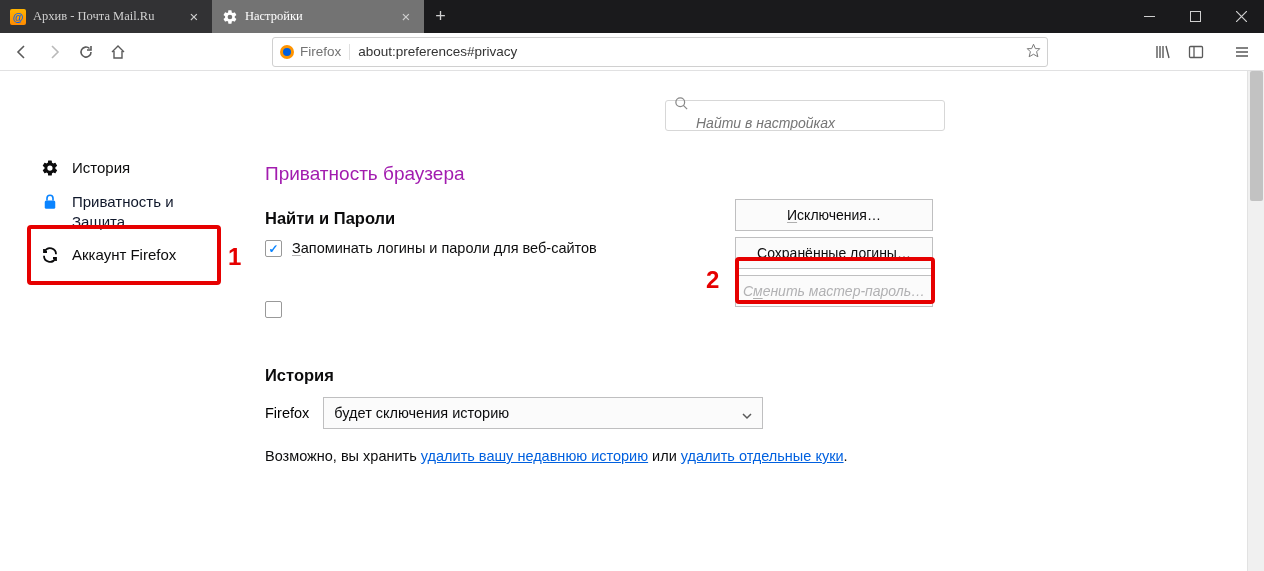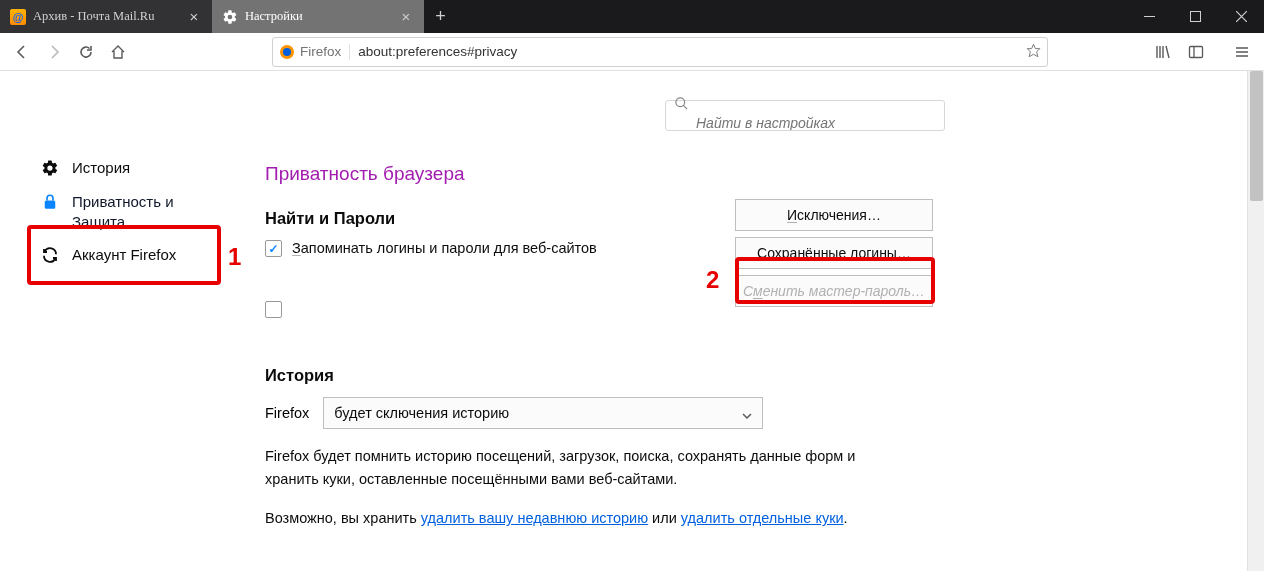--- a/index.html
+++ b/index.html
@@ -254,21 +254,20 @@
     <div class="history-row">
       <span class="lead">Firefox</span>
       <div class="select-box">
         <span>будет сключения историю</span>
         <span class="caret"><svg width="10" height="10" viewBox="0 0 10 10">
               <path d="M1 3 L5 7 L9 3" fill="none" stroke="#5a5a5a" stroke-width="1.5"></path>
             </svg></span>
       </div>
     </div>
 
-    <p class="desc">Firefox будет помнить историю посещений, загрузок, поиска, сохранять данные форм и хранить куки, оставленные посещёнными вами веб-сайтами.</p>
     <p class="desc">
       <span>Возможно, вы хранить </span><span class="link">удалить вашу недавнюю историю</span><span> или </span><span class="link">удалить отдельные куки</span><span>.</span>
     </p>
   </div>
 </div>
 
 <div class="vscroll">
     <div class="thumb"></div>
   </div>
 

